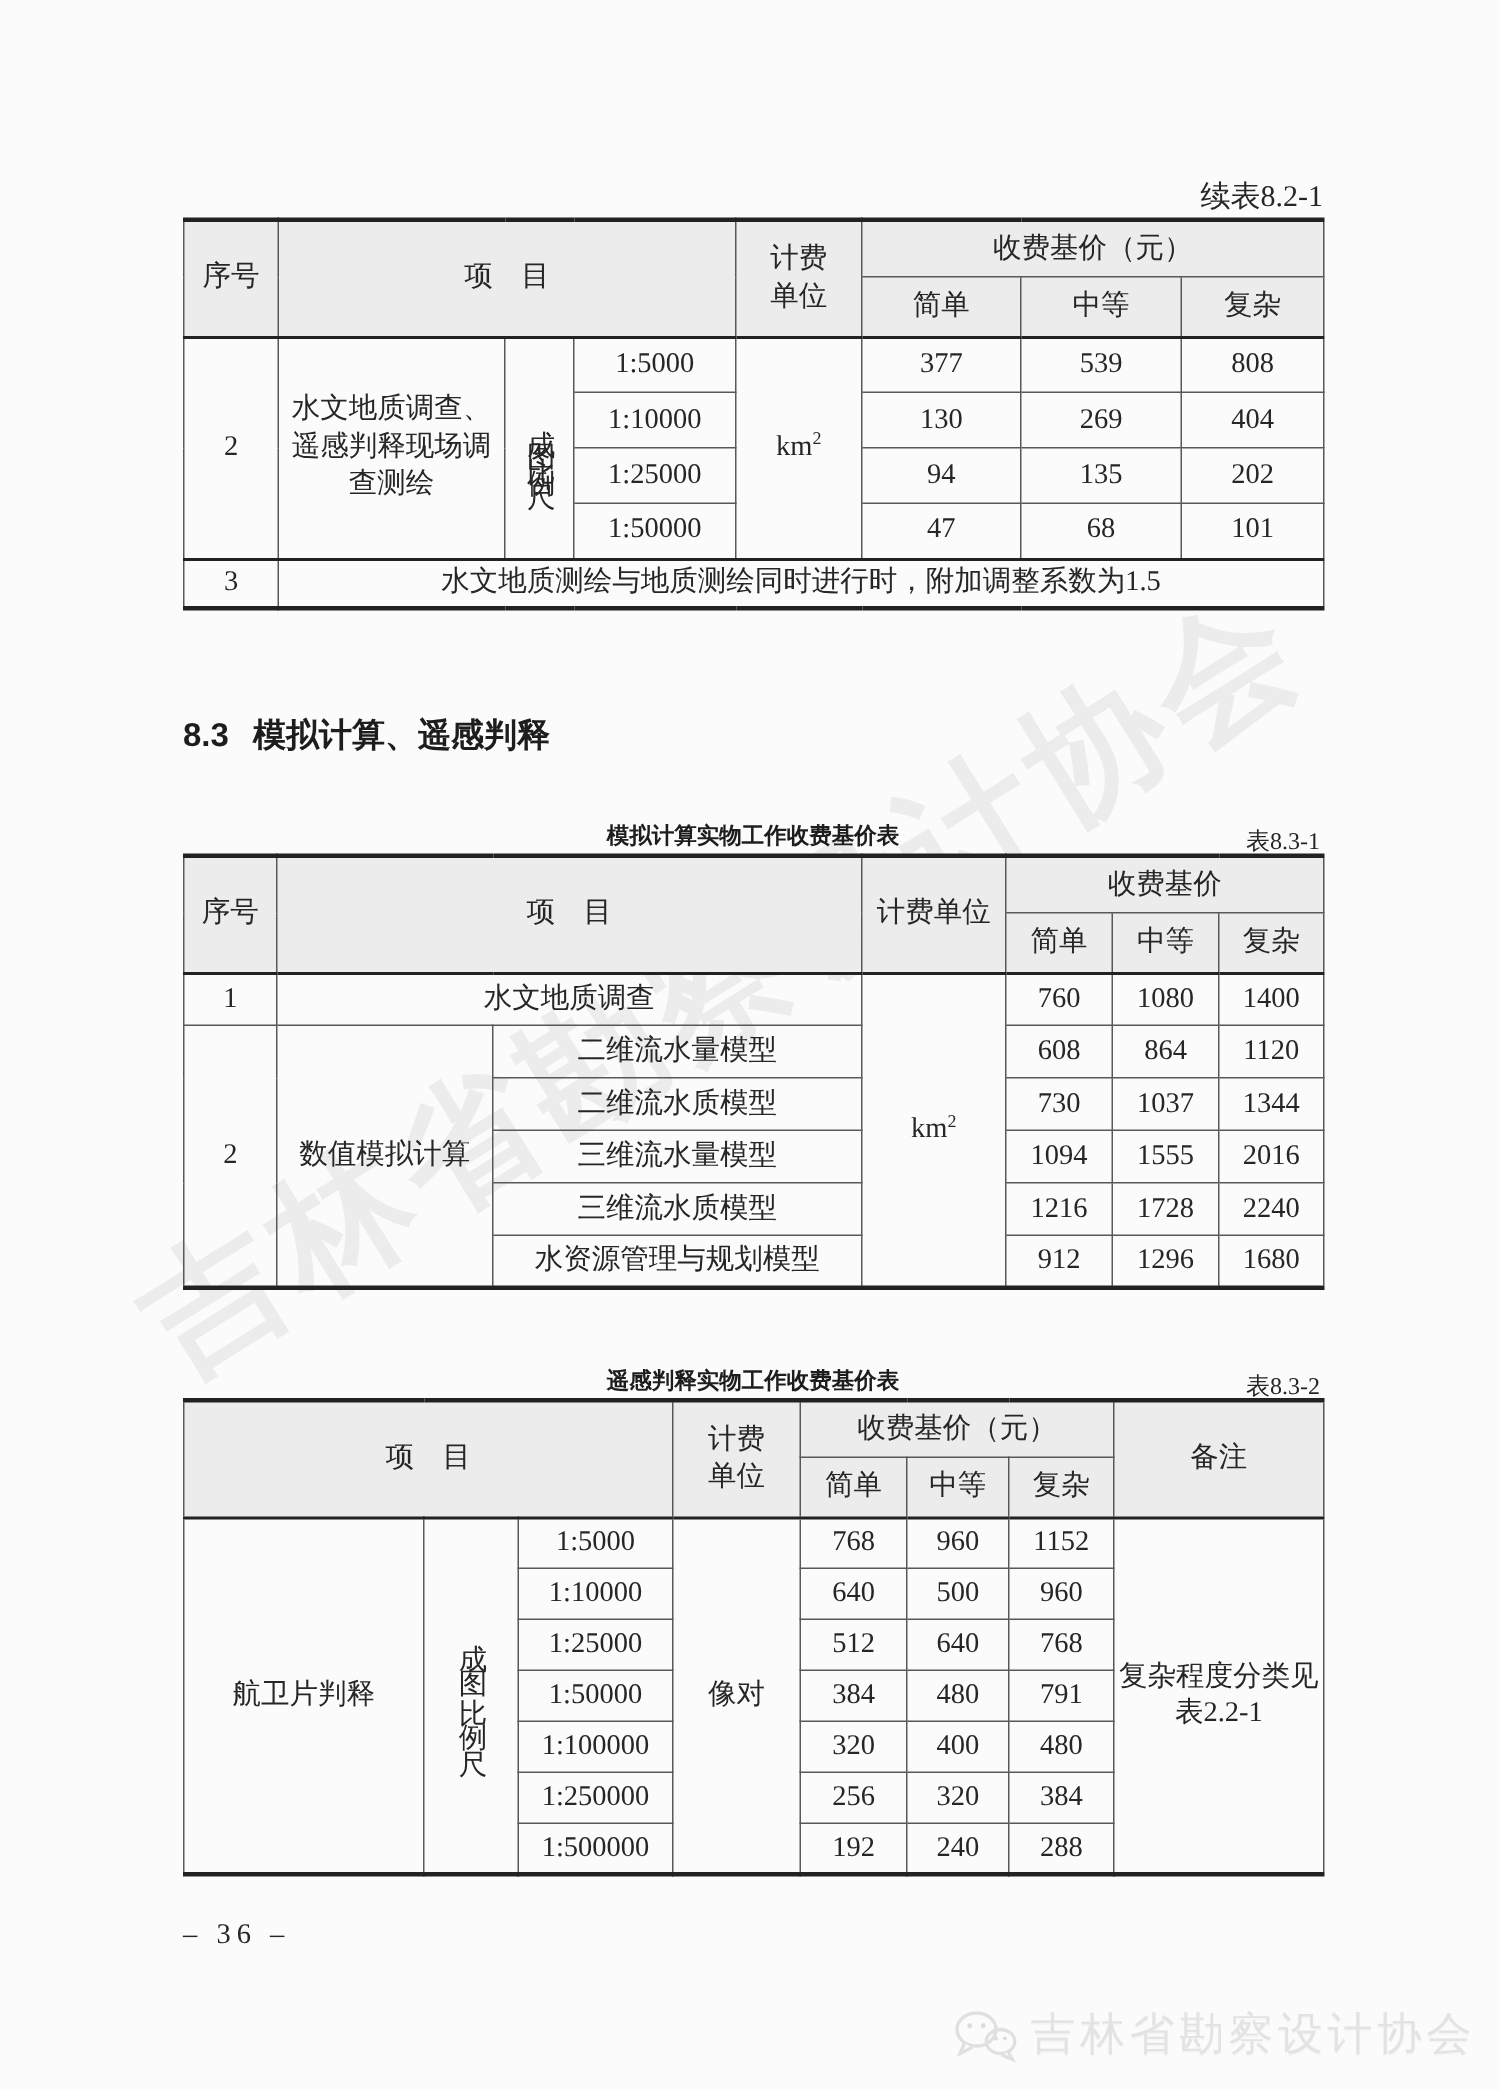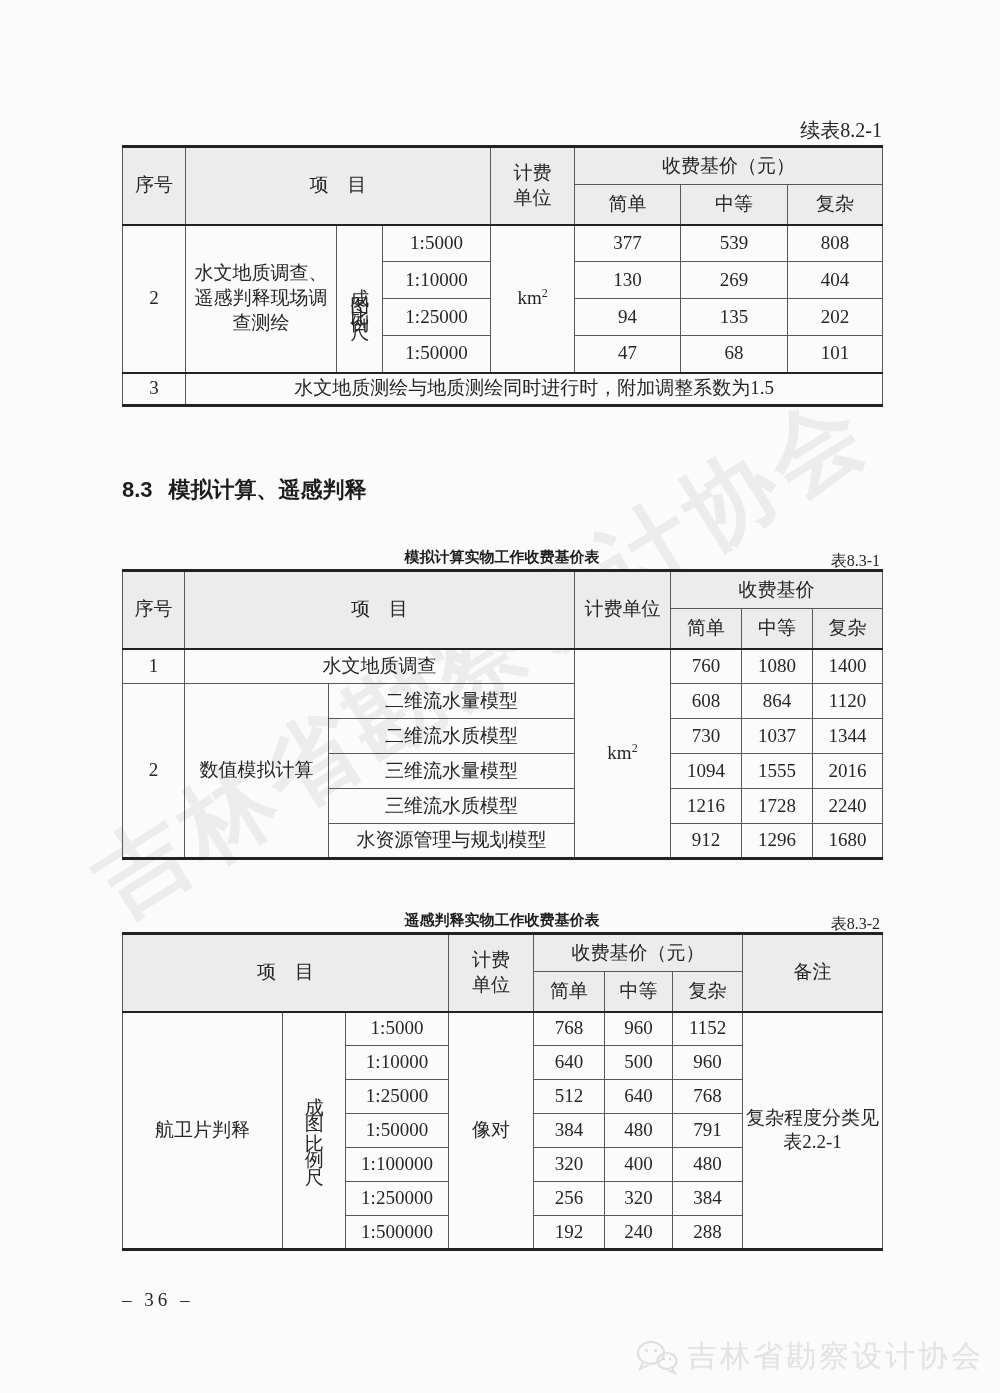--- a/index.html
+++ b/index.html
@@ -55,21 +55,21 @@
   .tbl-cap { position:relative; height:34px; }
   .tbl-cap .cap-title {
     position:absolute; left:0; right:0; bottom:2px; text-align:center;
     font-family:"Liberation Sans","DejaVu Sans",sans-serif;
     font-weight:bold; font-size:15px; color:#1d1d1d;
   }
   .tbl-cap .cap-tag { position:absolute; right:2px; bottom:-3px; font-size:16px; }
   .mt30 { margin-top:30px; }
   .mt38 { margin-top:38px; }
 
-  .page-number { margin-top:38px; font-size:19px; letter-spacing:4px; }
+  .page-number { margin-top:28px; font-size:19px; letter-spacing:4px; }
 
   .footer-brand {
     position:absolute; right:16px; bottom:16px; z-index:2;
     display:flex; align-items:center; gap:8px;
     color:#e3e3e3; font-size:30px; letter-spacing:3px;
     font-family:"Liberation Sans","DejaVu Sans",sans-serif;
     text-shadow:0 1px 0 #f6f6f6;
   }
   .footer-brand svg { display:block; }
 </style>

